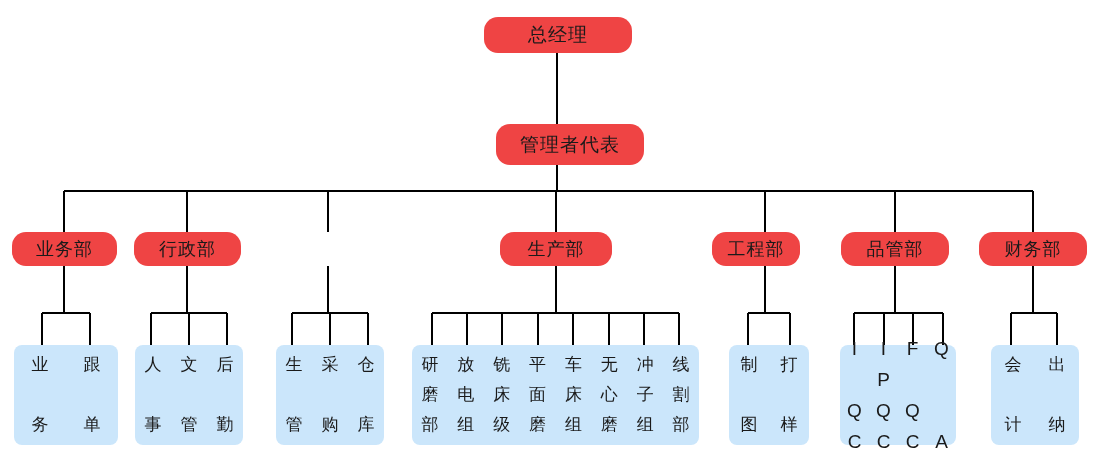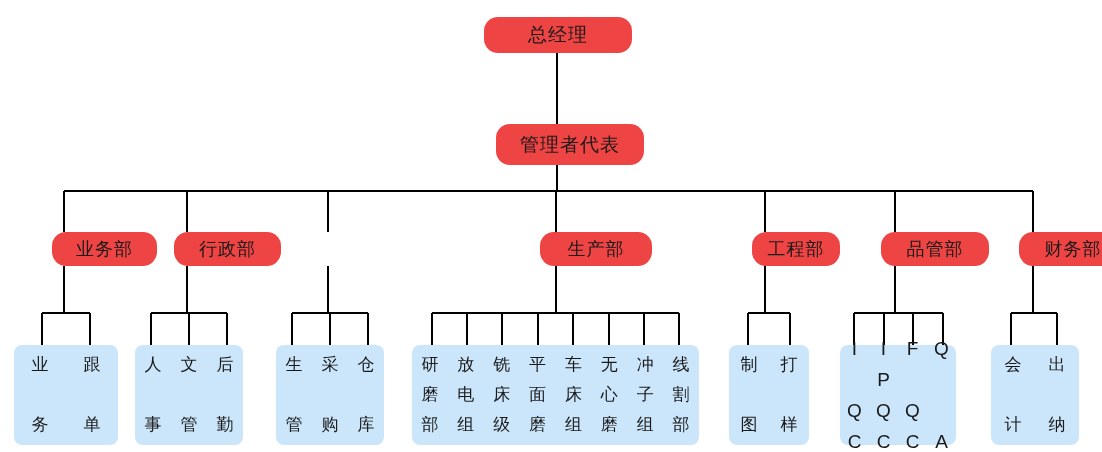--- a/index.html
+++ b/index.html
@@ -36,21 +36,20 @@
     color: #1a1a1a;
     z-index: 2;
   }
   .node-top {
     font-size: 19px;
     letter-spacing: 1px;
   }
   .node-dept {
     font-size: 18px;
     letter-spacing: 1px;
-    margin-left: 40px;
   }
   .leafgroup {
     position: absolute;
     box-sizing: border-box;
     background: #cbe6fb;
     border-radius: 8px;
     display: flex;
     flex-direction: row;
     align-items: stretch;
     justify-content: space-around;

